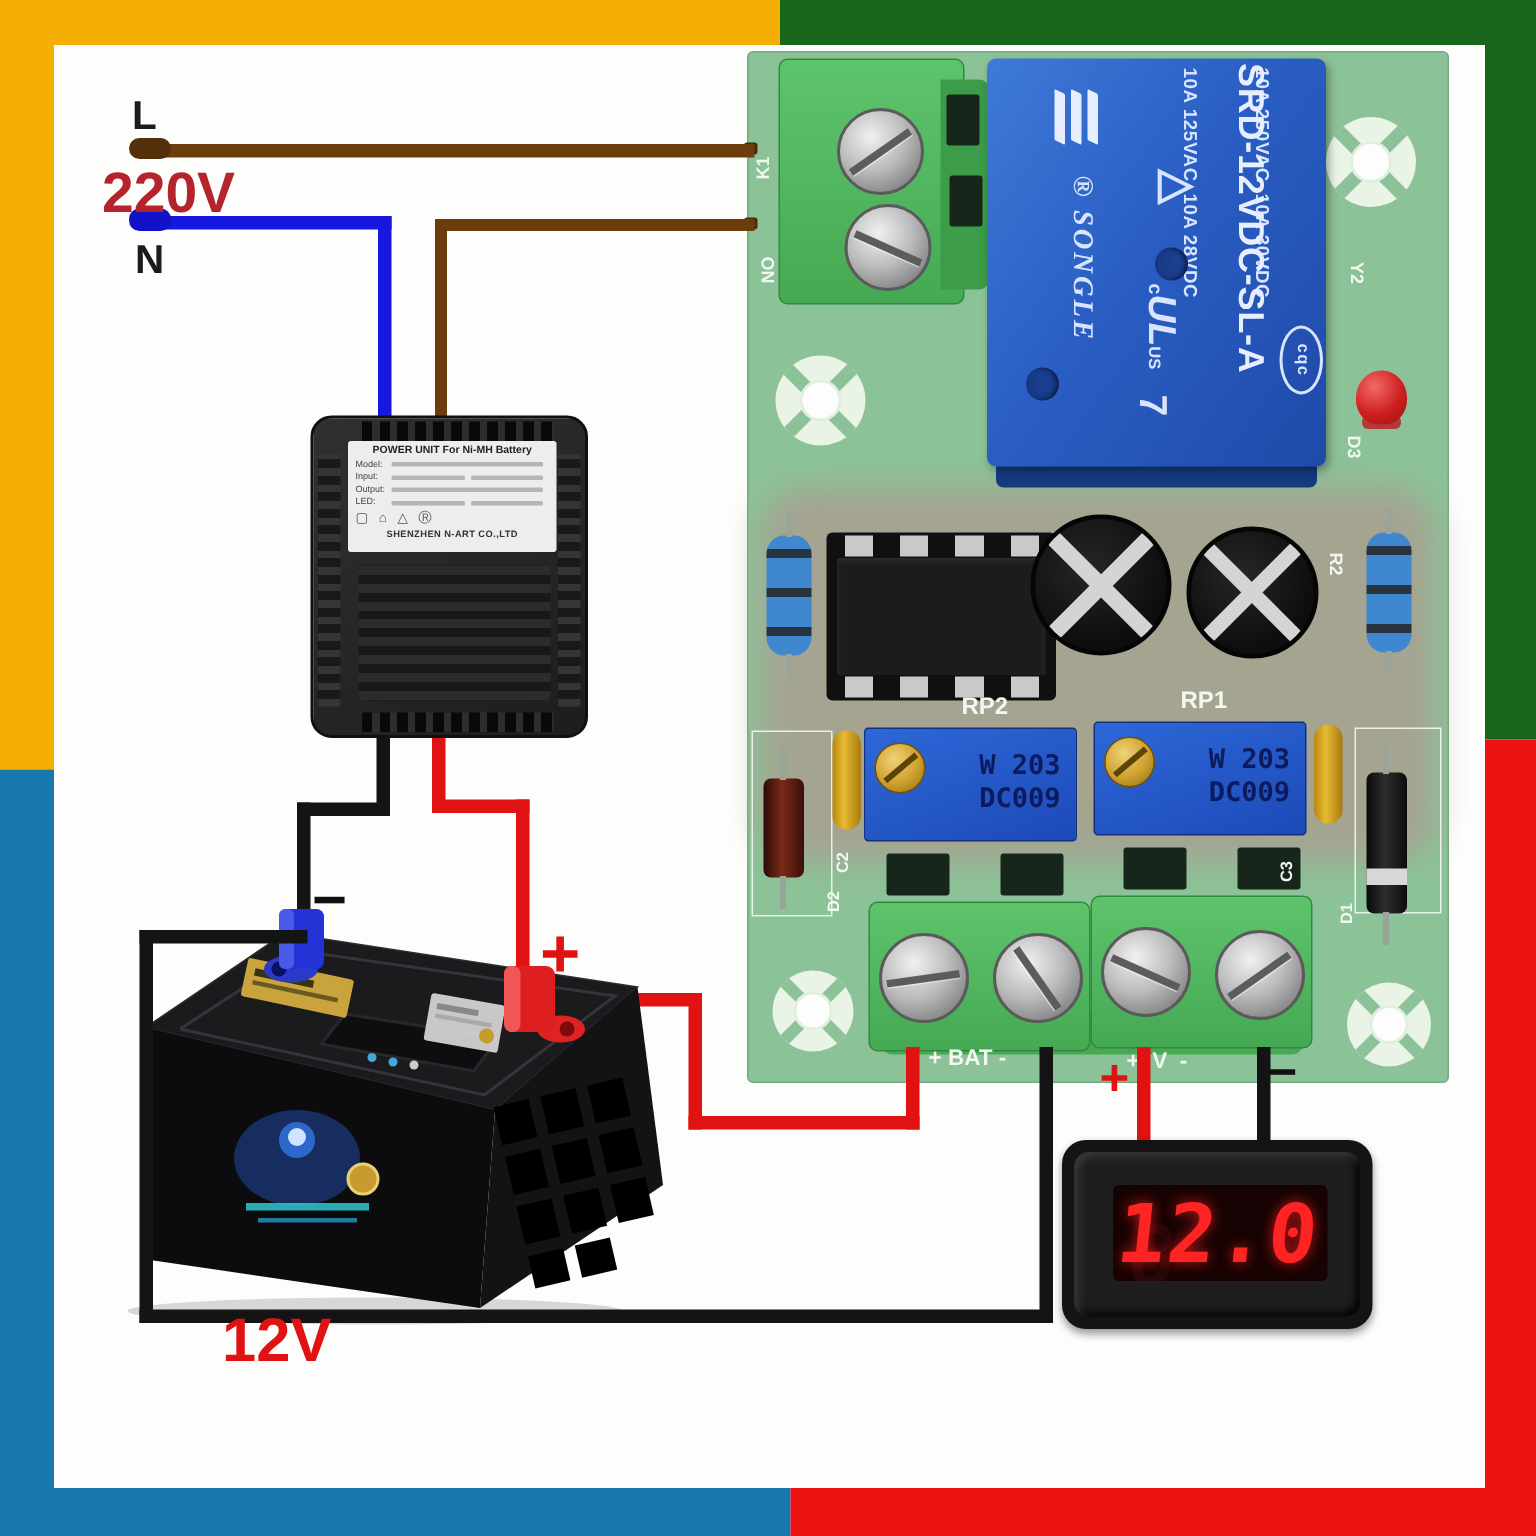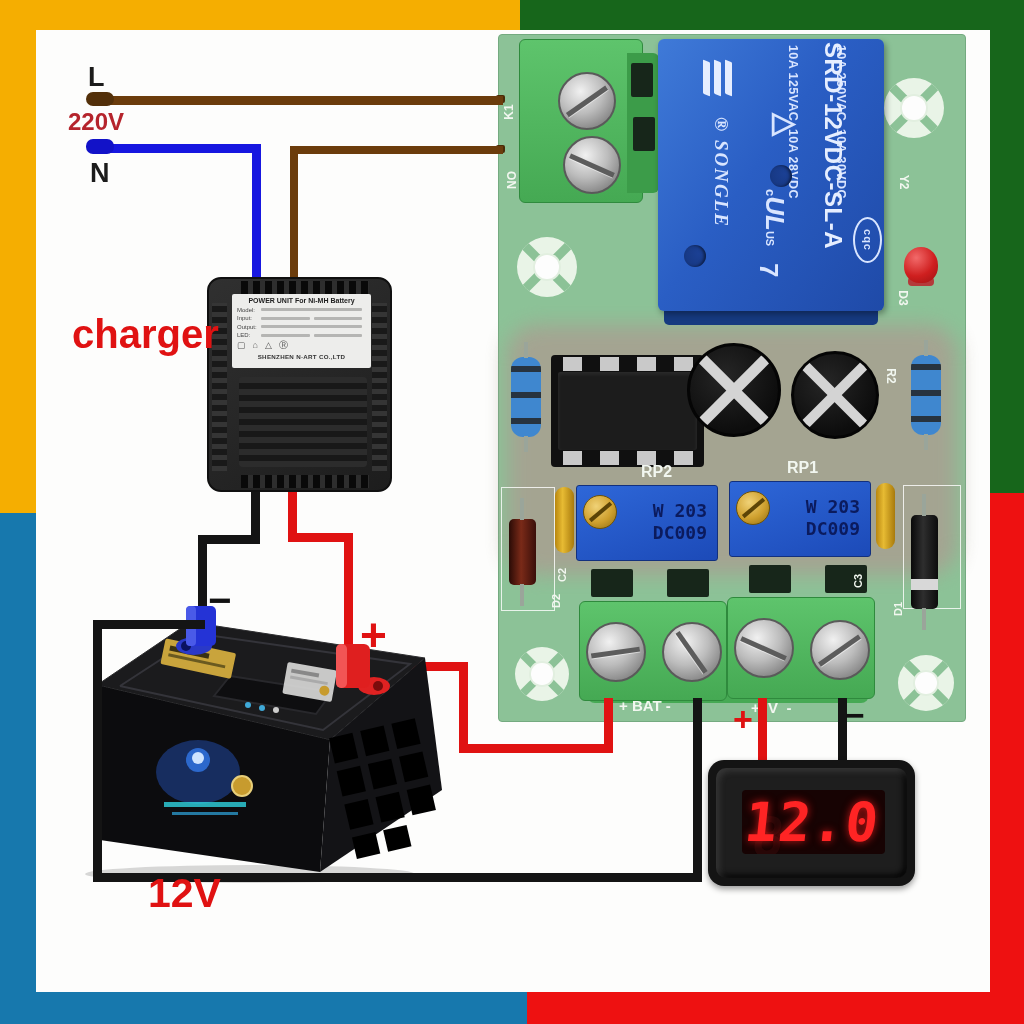--- a/index.html
+++ b/index.html
@@ -13,21 +13,21 @@
   #band-left-top{left:0;top:30px;width:36px;height:483px;background:#f5ae01;}
   #band-left-bottom{left:0;top:513px;width:36px;height:511px;background:#1778ad;}
   #band-right-top{left:990px;top:30px;width:34px;height:463px;background:#17661b;}
   #band-right-bottom{left:990px;top:493px;width:34px;height:531px;background:#ee1111;}
   #band-bottom-left{left:0;top:992px;width:527px;height:32px;background:#1778ad;}
   #band-bottom-right{left:527px;top:992px;width:497px;height:32px;background:#ee1111;}
 
   
   .lbl{position:absolute;font-weight:bold;z-index:9;}
   #lbl-l{left:88px;top:62px;font-size:27px;color:#1b1b1b;}
-  #lbl-220v{left:68px;top:108px;font-size:24px;color:#b5242c;}
+  #lbl-220v{left:68px;top:108px;font-size:38px;color:#b5242c;}
   #lbl-n{left:90px;top:158px;font-size:27px;color:#1b1b1b;}
   #lbl-charger{left:72px;top:312px;font-size:40px;color:#e01212;}
   #lbl-12v{left:148px;top:870px;font-size:41px;color:#e01212;}
   #lbl-bat-minus{left:208px;top:578px;font-size:40px;color:#111;}
   #lbl-bat-plus{left:360px;top:608px;font-size:46px;color:#e01212;}
   #lbl-vm-plus{left:733px;top:700px;font-size:34px;color:#e01212;}
   #lbl-vm-minus{left:845px;top:696px;font-size:34px;color:#111;}
 
   
   .wire{position:absolute;z-index:4;}
@@ -197,21 +197,20 @@
   <div class="abs" id="band-left-top"></div>
   <div class="abs" id="band-left-bottom"></div>
   <div class="abs" id="band-right-top"></div>
   <div class="abs" id="band-right-bottom"></div>
   <div class="abs" id="band-bottom-left"></div>
   <div class="abs" id="band-bottom-right"></div>
 
   <div class="lbl" id="lbl-l">L</div>
   <div class="lbl" id="lbl-220v">220V</div>
   <div class="lbl" id="lbl-n">N</div>
-  <div class="lbl" id="lbl-charger">charger</div>
   <div class="lbl" id="lbl-12v">12V</div>
   <div class="lbl" id="lbl-bat-minus">−</div>
   <div class="lbl" id="lbl-bat-plus">+</div>
   <div class="lbl" id="lbl-vm-plus">+</div>
   <div class="lbl" id="lbl-vm-minus">−</div>
 
   <div class="wire w-brown" id="w1"></div>
   <div class="cap" id="cap-l"></div>
   <div class="wire w-brown" id="w2h"></div>
   <div class="wire w-brown" id="w2v"></div>

